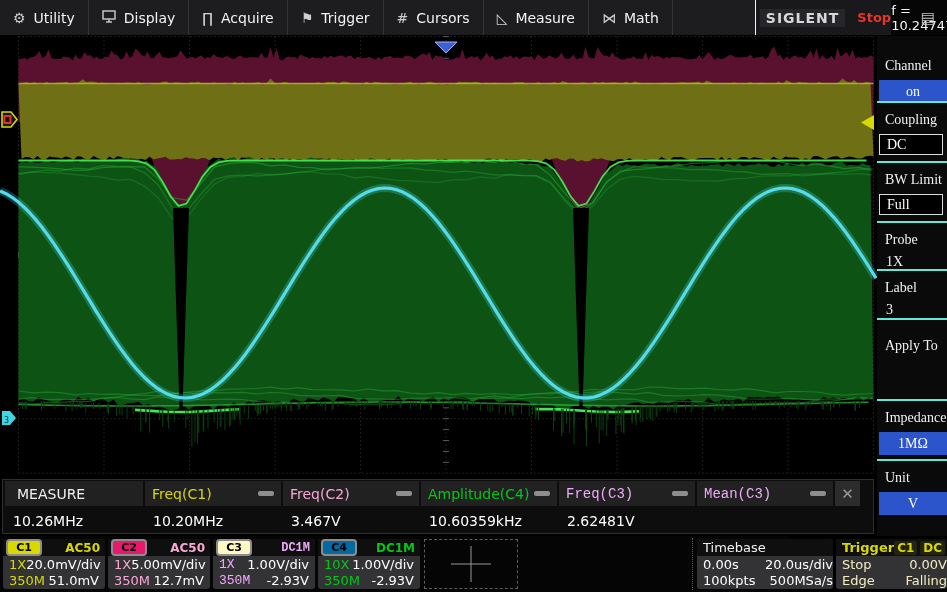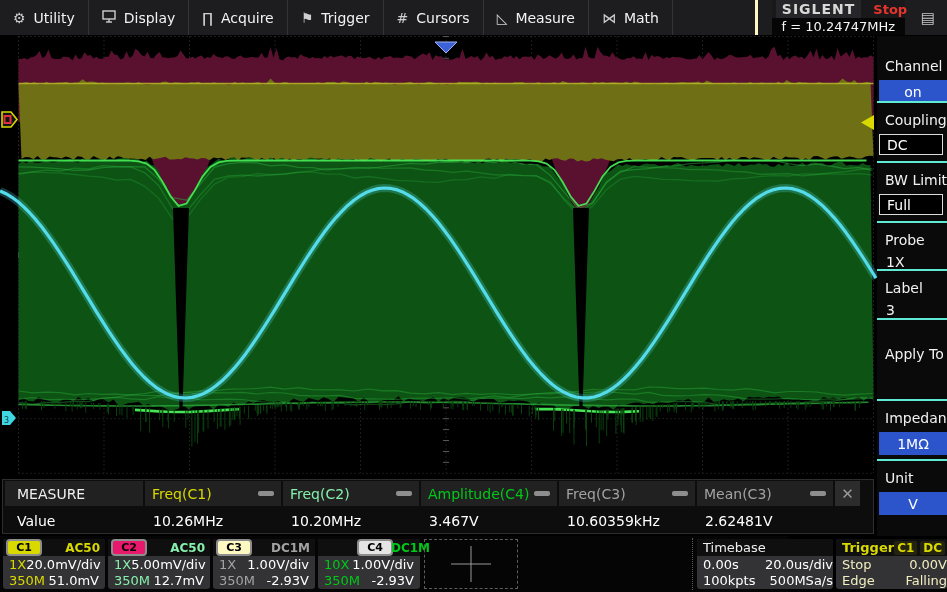--- a/index.html
+++ b/index.html
@@ -5,61 +5,61 @@
   html,body{margin:0;padding:0;background:#000;}
   *{box-sizing:border-box;}
   .screen{position:relative;width:947px;height:592px;background:#000;overflow:hidden;
           font-family:"DejaVu Sans","Liberation Sans",sans-serif;color:#f0f0f0;}
   
   .topbar{position:absolute;top:0;left:0;width:947px;height:36px;background:#1d1d20;
           display:flex;align-items:stretch;border-bottom:1px solid #000;}
   .mitem{display:flex;align-items:center;padding:0 13px;border-right:1px solid #333338;cursor:default;}
   .mitem .ic{color:#cfcfcf;font-size:14px;margin-right:8px;line-height:1;}
   .mitem .lb{font-size:14px;color:#f2f2f2;}
-  .brandblock{margin-left:auto;width:150px;display:flex;flex-direction:column;border-left:3px solid #fef9c3;padding-left:14px;}
+  .brandblock{margin-left:auto;width:150px;display:flex;flex-direction:row;border-left:1px solid #fef9c3;}
   .brandrow{flex:1;display:flex;align-items:center;background:#19191c;}
   .brand{font-weight:bold;font-size:14px;color:#d8d8d8;letter-spacing:1px;background:#26262a;padding:1px 6px;margin-left:4px;}
   .stop{color:#e8352c;font-weight:bold;font-size:13px;margin-left:12px;}
   .freqrow{flex:1;display:flex;align-items:center;justify-content:center;background:#060606;font-size:13px;color:#f5f5f5;}
   .topright{display:flex;align-items:center;gap:14px;padding:0 12px 0 16px;}
   .listicon{color:#c8c8c8;font-size:15px;}
   
   .plot{position:absolute;top:36px;left:0;width:877px;height:442px;background:#000;}
   
-  .sidebar{position:absolute;top:36px;left:877px;width:70px;height:500px;background:#0a0a0a;overflow:hidden;}
+  .sidebar{position:absolute;top:36px;left:877px;width:70px;height:500px;background:#0a0a0a;overflow:hidden;font-family:Liberation Serif, serif;}
   .sec{border-top:2px solid #5eead4;overflow:hidden;}
   .sec:first-child{border-top:none;}
   .seclabel{margin:9px 0 6px 8px;font-size:14px;color:#f2f2f2;white-space:nowrap;}
   .valblue{height:23px;width:68px;margin-left:2px;background:#2d55cb;color:#fff;font-size:14px;
            display:flex;align-items:center;justify-content:center;}
   .valoutline{height:21px;width:64px;margin-left:2px;background:#000;border:1px solid #dcdcdc;
               color:#fff;font-size:14px;display:flex;align-items:center;padding-left:7px;}
   .valplain{margin-left:9px;font-size:14px;color:#f2f2f2;}
   
   .measure{position:absolute;left:2px;top:479px;width:872px;height:55px;background:#0d0d0d;
            border:1px solid #2e2e30;display:grid;grid-template-columns:138px 136px 136px 136px 136px 136px 1fr;
            grid-template-rows:25px 25px;gap:2px;padding:1px 2px;font-size:14px;}
   .mtitle{background:#212121;display:flex;align-items:center;padding-left:12px;color:#f0f0f0;}
   .mhead{background:#212121;display:flex;align-items:center;justify-content:space-between;padding:0 7px;}
   .minus{width:16px;height:5px;background:#8e8e8e;border-radius:2px;flex:none;}
   .mclose{display:flex;align-items:center;justify-content:center;background:#2c2c2c;color:#9a9a9a;
           font-size:15px;width:25px;height:25px;justify-self:start;}
   .mval{display:flex;align-items:center;padding-left:8px;color:#fff;}
-  .c1t{color:#d9d900;} .c2t{color:#86efac;} .c3t{color:#a3a3a3;} .c4t{color:#00c818;}
+  .c1t{color:#d9d900;} .c2t{color:#f9a8d4;} .c3t{color:#f0abfc;font-family:Liberation Mono, monospace;} .c4t{color:#00c818;}
   
   .bottombar{position:absolute;top:536px;left:0;width:788px;height:56px;background:#050505;}
   .chbox{position:absolute;top:3px;width:102px;height:50px;background:#333335;border-radius:3px;font-size:13px;}
   .chhead{height:17px;background:#0f0f10;border-radius:3px 3px 0 0;display:flex;align-items:center;
           justify-content:space-between;padding:0 5px;}
   .chbadge{min-width:32px;height:13px;border-radius:2px;color:#000;font-weight:bold;font-size:11px;
            display:flex;align-items:center;justify-content:center;box-shadow:0 0 0 2px #8d8d8d;}
   .chcoup{font-size:12px;font-weight:bold;}
   .chrow{display:flex;justify-content:space-between;padding:1px 6px 0 6px;line-height:15px;}
   .chrow .w{color:#fff;}
-  .bg-c1{background:#d9d900;} .bg-c2{background:#e8186d;} .bg-c3{background:#fef9c3;} .bg-c4{background:#e5e5e5;margin-left:36px;}
+  .bg-c1{background:#d9d900;} .bg-c2{background:#e8186d;} .bg-c3{background:#fef9c3;} .bg-c4{background:#0369a1;}
   .crossbox{position:absolute;left:424px;top:3px;width:94px;height:50px;border:1px dashed #5c5c5c;
             display:flex;align-items:center;justify-content:center;}
   .dottedsep{position:absolute;left:692px;top:2px;height:52px;border-left:1px dotted #5c5c5c;}
   .infobox{position:absolute;top:3px;height:50px;background:#333335;border-radius:3px;font-size:13px;}
   .tb{left:697px;width:136px;} .tr{left:836px;width:111px;}
   .infohead{height:17px;background:#0f0f10;border-radius:3px 3px 0 0;display:flex;align-items:center;
             justify-content:space-between;padding:0 6px;}
   .inforow{display:flex;justify-content:space-between;padding:1px 0 0 6px;line-height:15px;color:#fff;}
   .tr .inforow{color:#f2eec0;}
   .trbadge{background:#232310;color:#d9d900;font-size:12px;font-weight:bold;padding:0 3px;border-radius:2px;}
@@ -582,21 +582,21 @@
     </div>
     <div class="sec" style="height:48px;">
       <div class="seclabel">Probe</div>
       <div class="valplain">1X</div>
     </div>
     <div class="sec" style="height:49px;">
       <div class="seclabel">Label</div>
       <div class="valplain">3</div>
     </div>
     <div class="sec" style="height:81px;">
-      <div class="seclabel" style="margin-top:26px;">Apply To</div>
+      <div class="seclabel" style="margin-top:18px;">Apply To</div>
     </div>
     <div class="sec" style="height:60px;">
       <div class="seclabel">Impedance</div>
       <div class="valblue">1MΩ</div>
     </div>
     <div class="sec" style="height:57px;">
       <div class="seclabel">Unit</div>
       <div class="valblue">V</div>
     </div>
   </div>
@@ -617,21 +617,20 @@
     </div>
     <div class="mhead">
       <span class="c3t">Freq(C3)</span>
       <span class="minus"></span>
     </div>
     <div class="mhead">
       <span class="c3t">Mean(C3)</span>
       <span class="minus"></span>
     </div>
     <div class="mclose">✕</div>
-    <div class="mval" style="padding-left:12px;">Value</div>
     <div class="mval">10.26MHz</div>
     <div class="mval">10.20MHz</div>
     <div class="mval">3.467V</div>
     <div class="mval">10.60359kHz</div>
     <div class="mval">2.62481V</div>
     <div></div>
   </div>
 
   <div class="bottombar">
 

